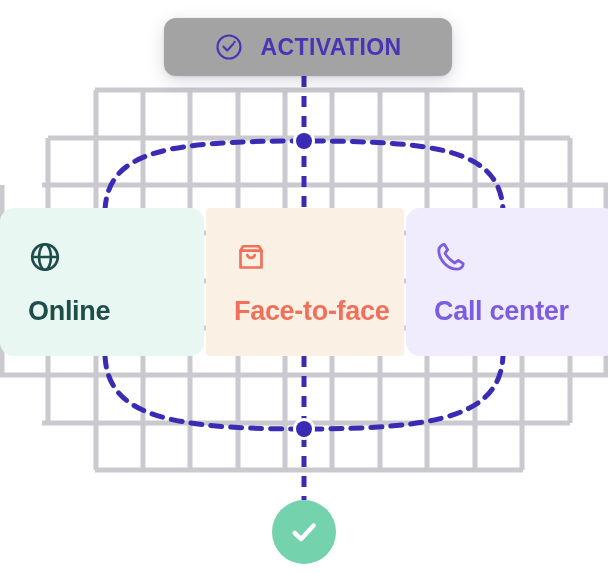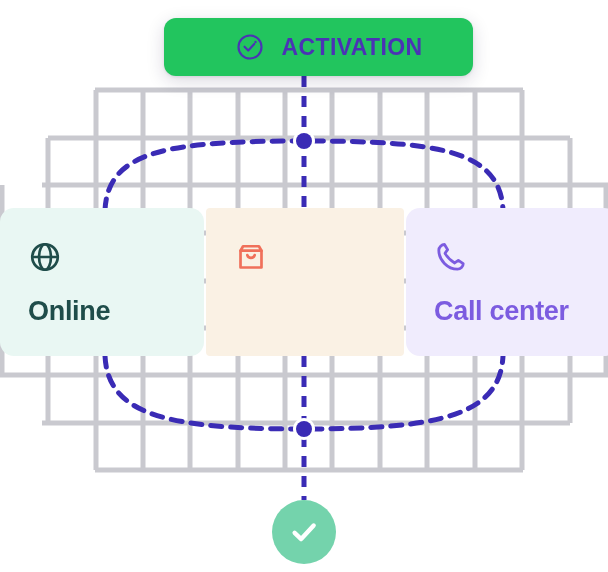--- a/index.html
+++ b/index.html
@@ -84,28 +84,27 @@
   }
   #card-call .card-label { color: #7c5ce0; }
 
   
   #activation-badge {
     position: absolute;
     left: 164px;
     top: 18px;
     width: 288px;
     height: 58px;
-    background: #22c55e;
+    background: #a3a3a3;
     border-radius: 12px;
     box-shadow: 0 5px 18px rgba(30,20,70,0.16), 0 1px 3px rgba(30,20,70,0.10);
     display: flex;
     align-items: center;
     justify-content: center;
     gap: 16px;
-    padding-left: 21px;
   }
   #activation-badge .badge-text {
     font-size: 23px;
     font-weight: bold;
     color: #4b33b5;
     letter-spacing: 0.4px;
   }
   #activation-icon { width: 30px; height: 30px; display: block; }
 
   
@@ -190,20 +189,21 @@
   </div>
 
   <div class="card" id="card-face">
     <span class="card-icon">
       <svg viewBox="0 0 24 24" width="34" height="34" fill="none" stroke="#f0705a" stroke-width="1.9" stroke-linecap="round" stroke-linejoin="round">
         <path d="M4.6 7.6 L6.4 4.4 L17.6 4.4 L19.4 7.6 Z"></path>
         <path d="M4.6 7.6 L4.6 19.4 L19.4 19.4 L19.4 7.6 Z"></path>
         <path d="M9.4 10.6 a2.7 2.7 0 0 0 5.2 0"></path>
       </svg>
     </span>
+    <div class="card-label">Face-to-face</div>
   </div>
 
   <div class="card" id="card-call">
     <span class="card-icon">
       <svg viewBox="0 0 24 24" width="34" height="34" fill="none" stroke="#7c5ce0" stroke-width="2" stroke-linecap="round" stroke-linejoin="round">
         <path d="M7.4 3.2 C5.4 3.2 3.4 5.0 3.4 7.2 C3.4 14.2 9.6 20.6 16.6 20.6 C18.8 20.6 20.6 18.7 20.6 16.7 L17.2 14.4 L14.6 16.2 C12.4 15.0 9.0 11.6 7.8 9.4 L9.6 6.8 Z"></path>
       </svg>
     </span>
     <div class="card-label">Call center</div>
   </div>

